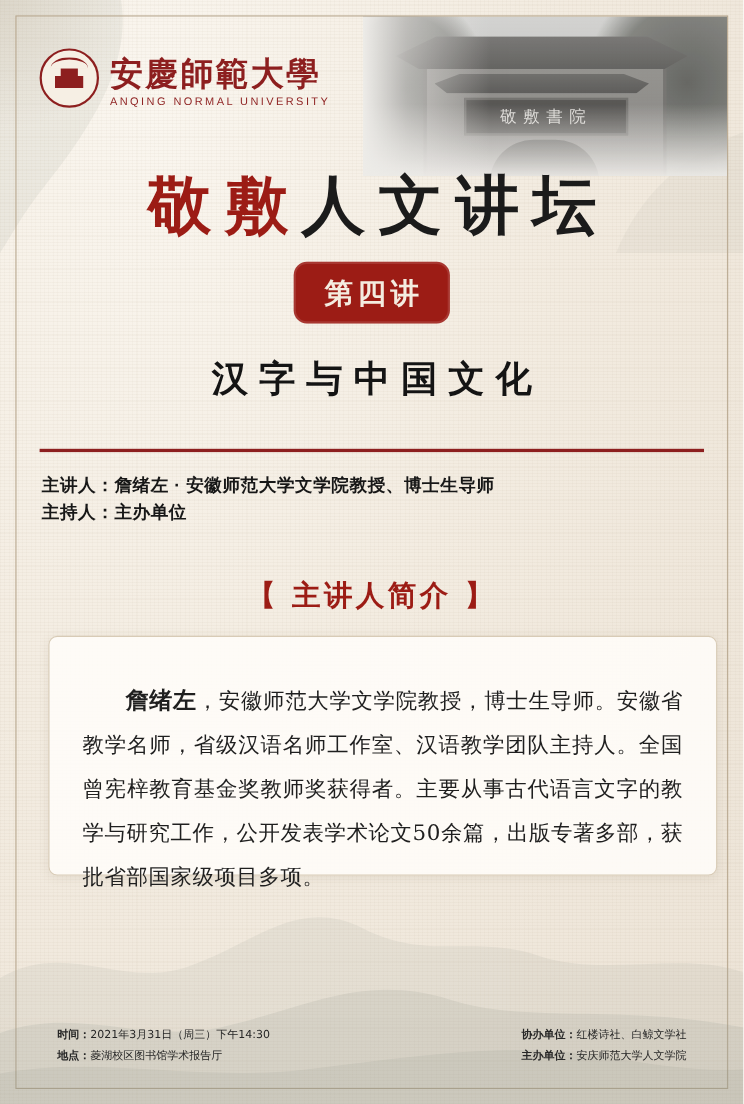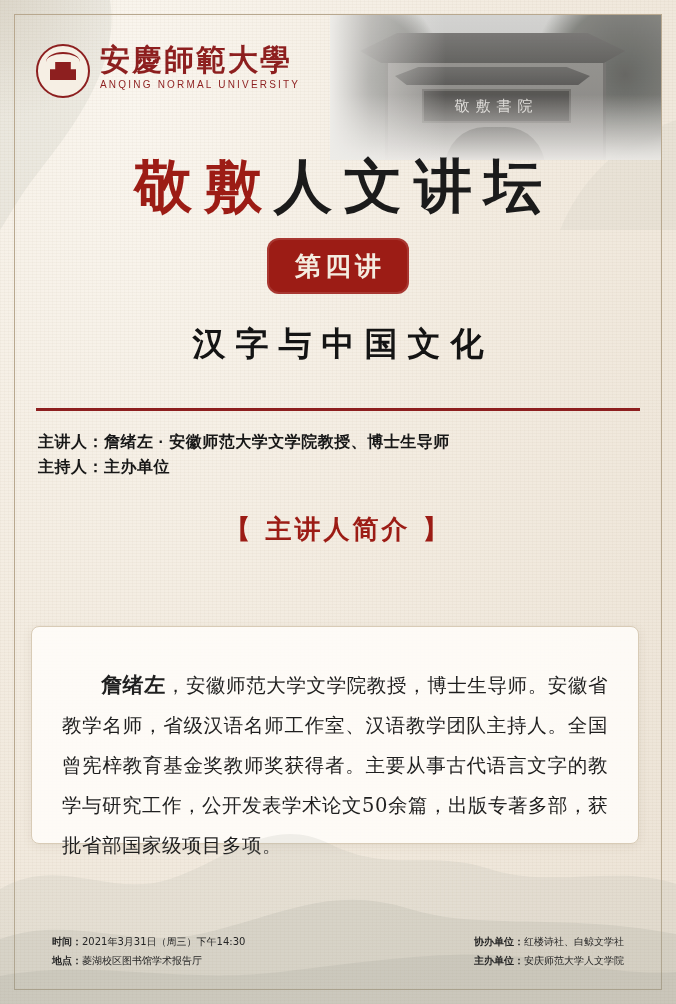--- a/index.html
+++ b/index.html
@@ -113,21 +113,21 @@
     background: linear-gradient(90deg, rgba(243,236,225,1) 0%, rgba(243,236,225,0.55) 12%, rgba(243,236,225,0) 35%),
                 linear-gradient(180deg, rgba(243,236,225,0) 55%, rgba(243,236,225,0.95) 100%);
   }
 
   
   .logo {
     position: absolute;
     left: 36px;
     top: 44px;
     display: flex;
-    align-items: flex-start;
+    align-items: flex-end;
     gap: 10px;
   }
   .logo-seal {
     width: 50px; height: 50px;
     border-radius: 50%;
     border: 2px solid #8d1f1f;
     background: #f6efe4;
     position: relative;
     flex: none;
   }
@@ -238,43 +238,42 @@
     color: #171717;
     font-size: 16px;
     line-height: 1.55;
     letter-spacing: 0.5px;
   }
 
   
   .bio-heading {
     position: absolute;
     left: 0; right: 0;
-    top: 512px;
+    top: 524px;
     text-align: center;
     font-family: "DejaVu Serif", serif;
     font-size: 26px;
     font-weight: bold;
     color: #9c1c15;
     letter-spacing: 3px;
   }
 
   
   .bio-card {
     position: absolute;
-    left: 31px;
+    left: 44px;
     top: 578px;
     width: 608px;
     height: 218px;
     background: rgba(255,253,249,0.88);
     border: 1px solid #d8cbb6;
     border-radius: 8px;
     box-shadow: 0 2px 10px rgba(120,100,70,0.10);
     box-sizing: border-box;
     padding: 36px 30px 20px 30px;
-    margin-top: 48px;
   }
   .bio-text {
     font-family: "DejaVu Serif", serif;
     font-size: 19.5px;
     line-height: 2.05;
     color: #1f1f1f;
     text-align: justify;
     letter-spacing: 0.5px;
     text-indent: 2em;
   }

